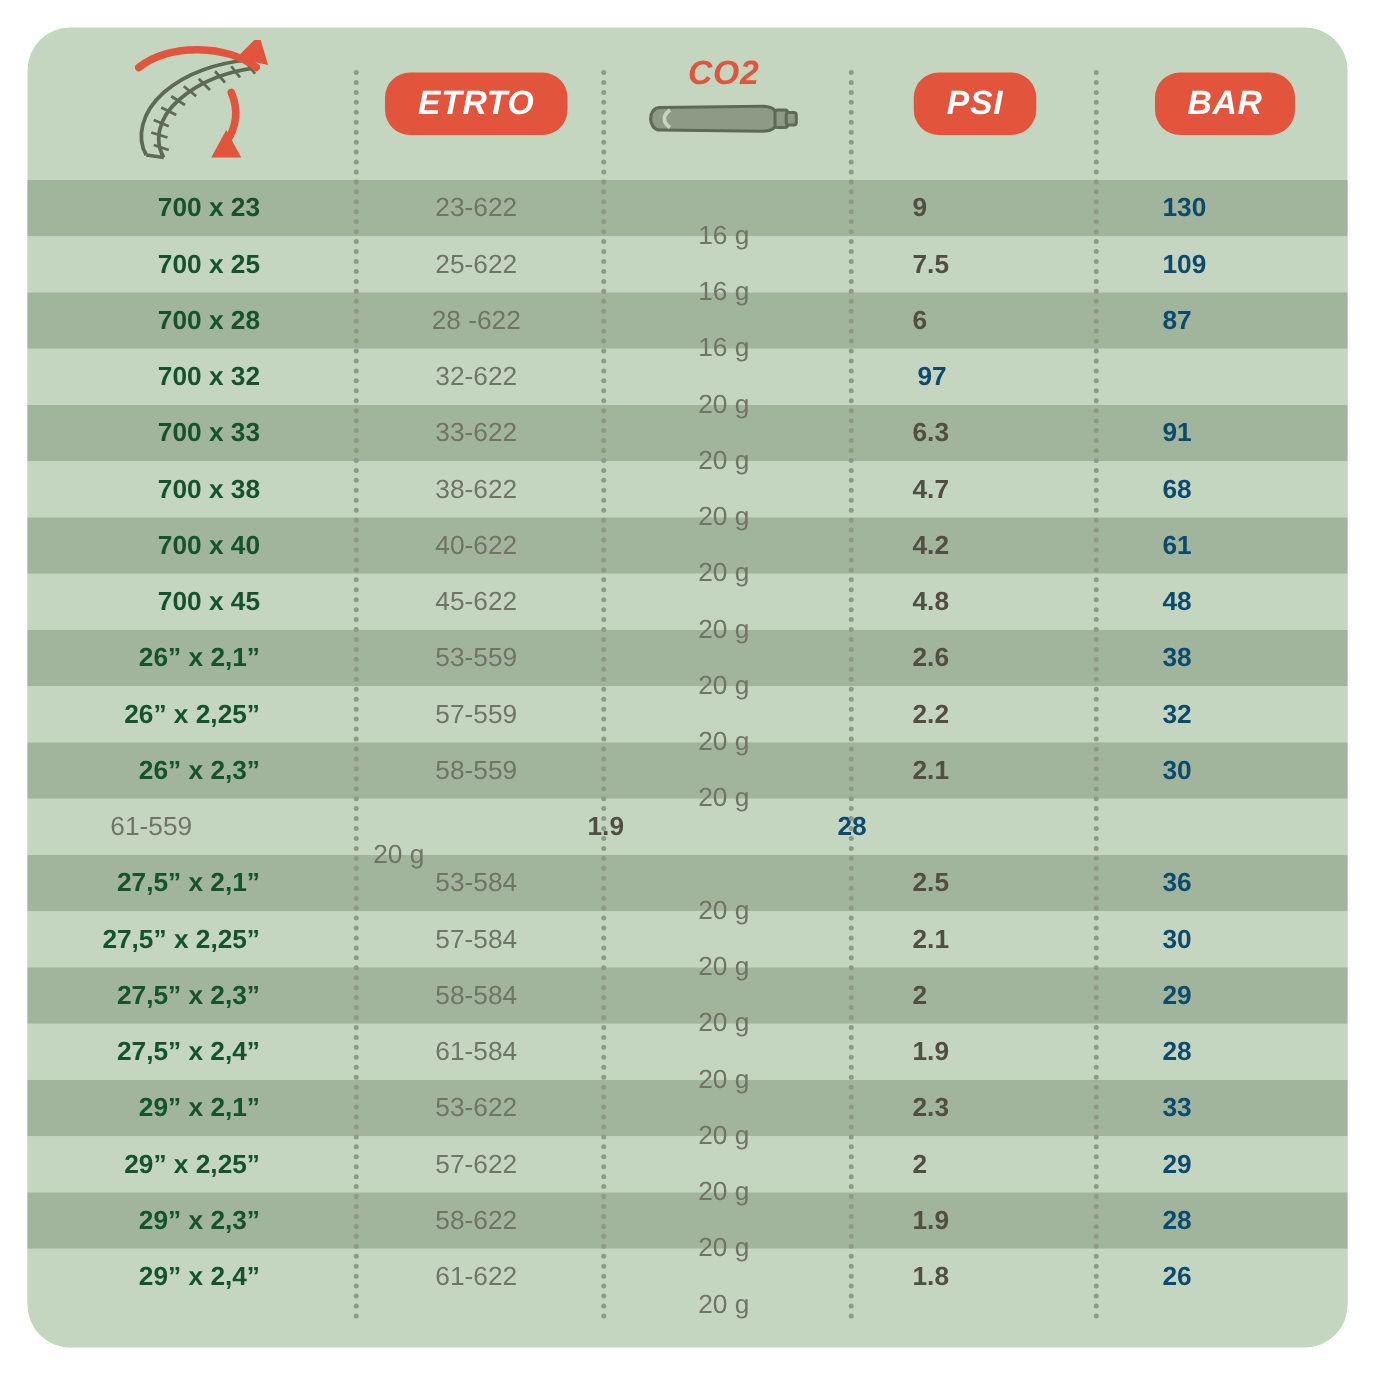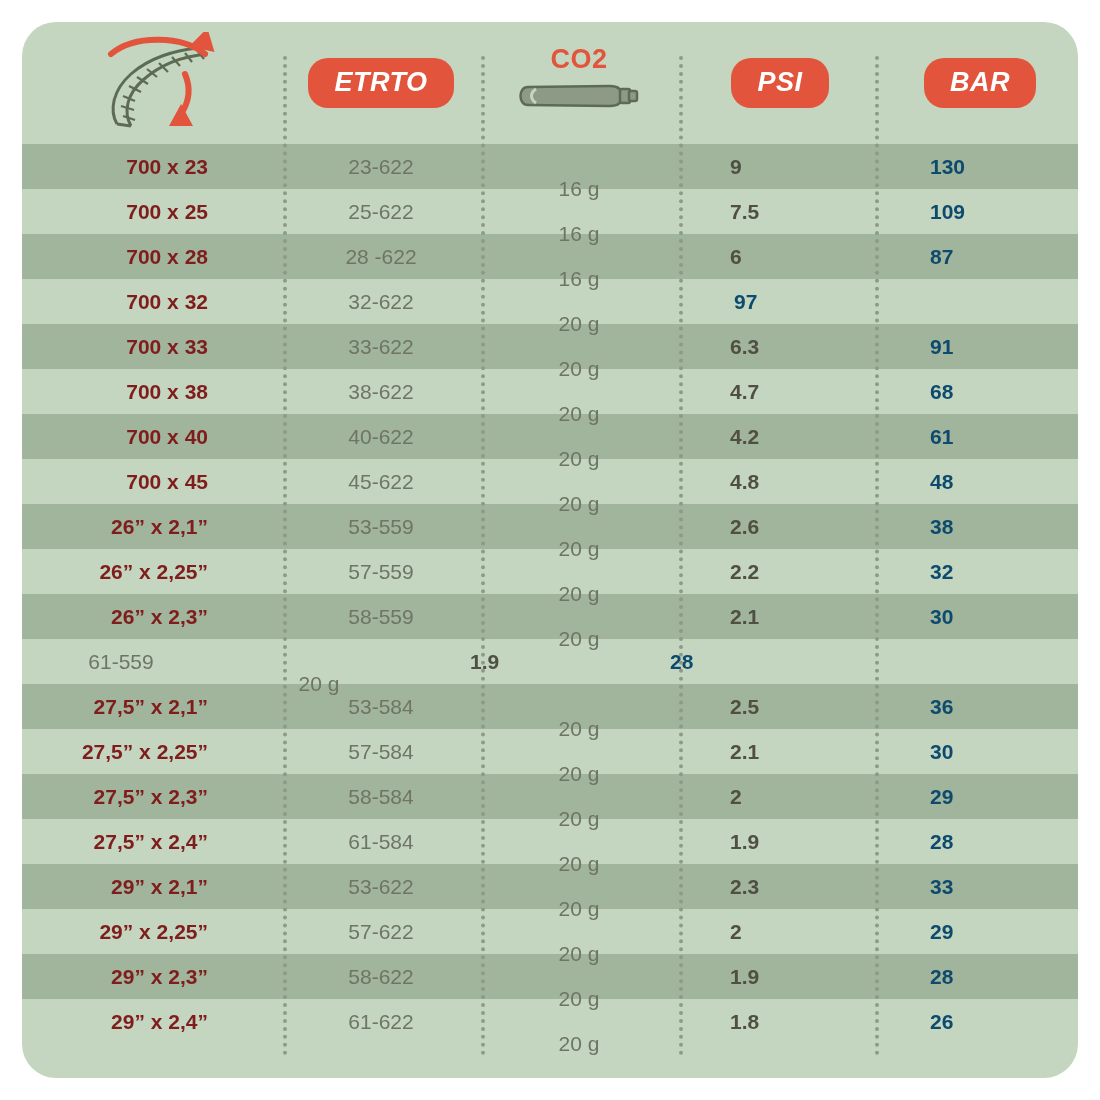--- a/index.html
+++ b/index.html
@@ -54,20 +54,21 @@
   }
   .co2-wrap {
     display: flex;
     flex-direction: column;
     align-items: center;
     justify-content: center;
   }
   .co2-label {
     color: #e2543b;
     font-weight: bold;
+    font-style: italic;
     font-size: 27px;
     line-height: 1;
     margin-bottom: 2px;
     letter-spacing: 0.5px;
   }
   .tyre-icon { margin-left: 10px; }
 
   
   .row {
     display: flex;
@@ -82,21 +83,21 @@
     display: flex;
     align-items: center;
     font-size: 21px;
     position: relative;
   }
   .cell.size {
     width: 260px;
     justify-content: flex-end;
     padding-right: 74px;
     font-weight: bold;
-    color: #7f1d1d;
+    color: #14532d;
   }
   .cell.etrto {
     width: 198px;
     justify-content: center;
     color: #6e7565;
   }
   .cell.co2 {
     width: 198px;
     justify-content: center;
     color: #6e7565;

